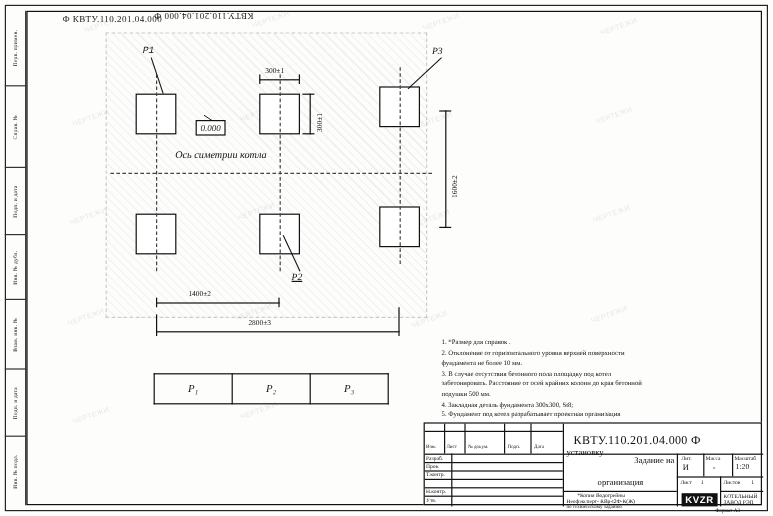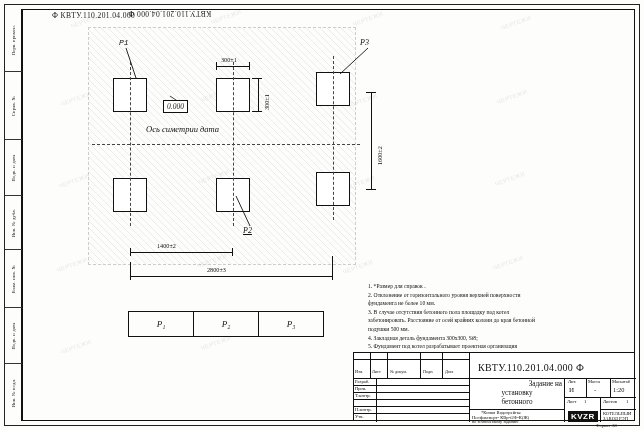--- a/index.html
+++ b/index.html
@@ -289,21 +289,21 @@
     <line x1="236" y1="196" x2="250" y2="226" stroke="#111" stroke-width="0.9"></line>
 
     <line x1="182" y1="104" x2="170" y2="96" stroke="#111" stroke-width="0.8"></line>
   </svg>
 
   <div class="abs tag" style="left:119px; top:38px;font-family:Liberation Mono, monospace;">P1</div>
   <div class="abs tag" style="left:360px; top:38px;">P3</div>
   <div class="abs tag" style="left:243px; top:226px;text-decoration:underline;">P2</div>
 
   <div class="abs zero-box" style="left:163px; top:100px;">0.000</div>
-  <div class="abs axis-label" style="left:146px; top:124px;">Ось симетрии дата</div>
+  <div class="abs axis-label" style="left:146px; top:124px;">Ось симетрии котла</div>
 
   <div class="abs thin-line" style="left:216px; top:66px; width:34px; height:0.8px;"></div>
   <div class="abs thin-line" style="left:216px; top:62px; width:0.8px; height:8px;"></div>
   <div class="abs thin-line" style="left:249px; top:62px; width:0.8px; height:8px;"></div>
   <div class="abs dim-text" style="left:221px; top:56px;">300±1</div>
 
   <div class="abs thin-line" style="left:258px; top:78px; width:0.8px; height:34px;"></div>
   <div class="abs thin-line" style="left:252px; top:78px; width:10px; height:0.8px;"></div>
   <div class="abs thin-line" style="left:252px; top:111px; width:10px; height:0.8px;"></div>
   <div class="abs dim-text-v" style="left:263px; top:110px;">300±1</div>
@@ -379,22 +379,22 @@
 
     <div class="tb-small" style="left:1px; top:26px;">Разраб.</div>
     <div class="tb-small" style="left:1px; top:33px;">Пров.</div>
     <div class="tb-small" style="left:1px; top:40px;">Т.контр.</div>
     <div class="tb-small" style="left:1px; top:54px;">Н.контр.</div>
     <div class="tb-small" style="left:1px; top:61px;">Утв.</div>
 
     <div class="tb-big" style="left:124px; top:9px;">КВТУ.110.201.04.000   Ф</div>
 
     <div class="tb-mid" style="left:118px; top:27px; width:90px; text-align:right;">Задание на</div>
-    <div class="tb-mid" style="left:118px; top:36px; width:90px; text-align:center;">установку</div>
-    <div class="tb-mid" style="left:118px; top:45px; width:90px; text-align:center;">бетонного</div>
+    <div class="tb-mid" style="left:118px; top:20px; width:90px; text-align:left;">установку</div>
+    <div class="tb-mid" style="left:118px; top:45px; width:90px; text-align:center;">организация</div>
 
     <div class="tb-small" style="left:127px; top:57px;">*Копия Водогрейны</div>
     <div class="tb-small" style="left:118px; top:62px;">Неофэксперт- КВр-t2Ф-К(Ж)</div>
     <div class="tb-small" style="left:118px; top:66px; font-size:4.2px;">по техническому заданию</div>
 
     <div class="tb-small" style="left:214px; top:26px;">Лит.</div>
     <div class="tb-small" style="left:234px; top:26px;">Масса</div>
     <div class="tb-small" style="left:258px; top:26px;">Масштаб</div>
     <div class="tb-mid" style="left:215px; top:33px; font-size:7px;">И</div>
     <div class="tb-mid" style="left:240px; top:33px; font-size:7px;">-</div>

